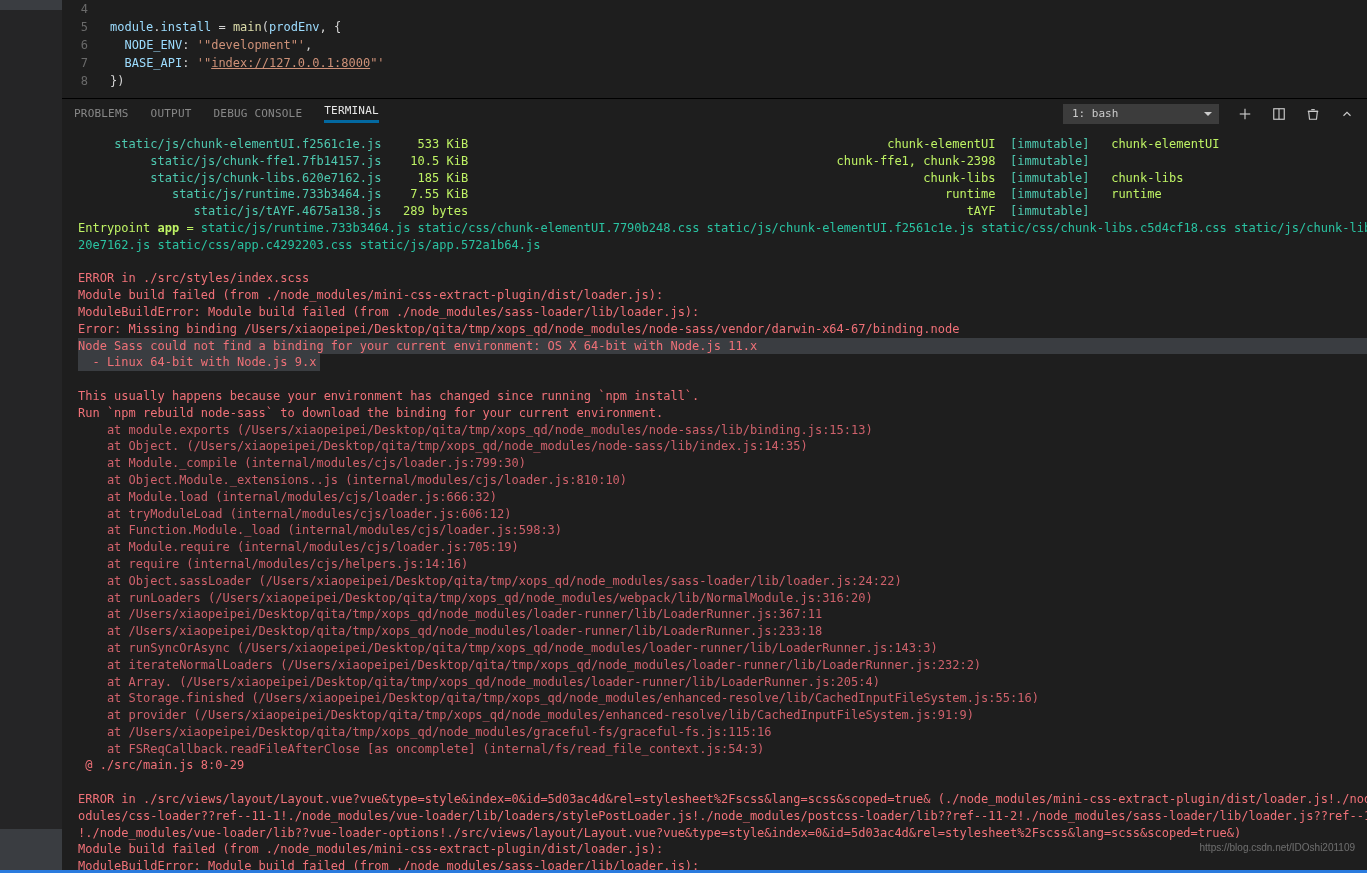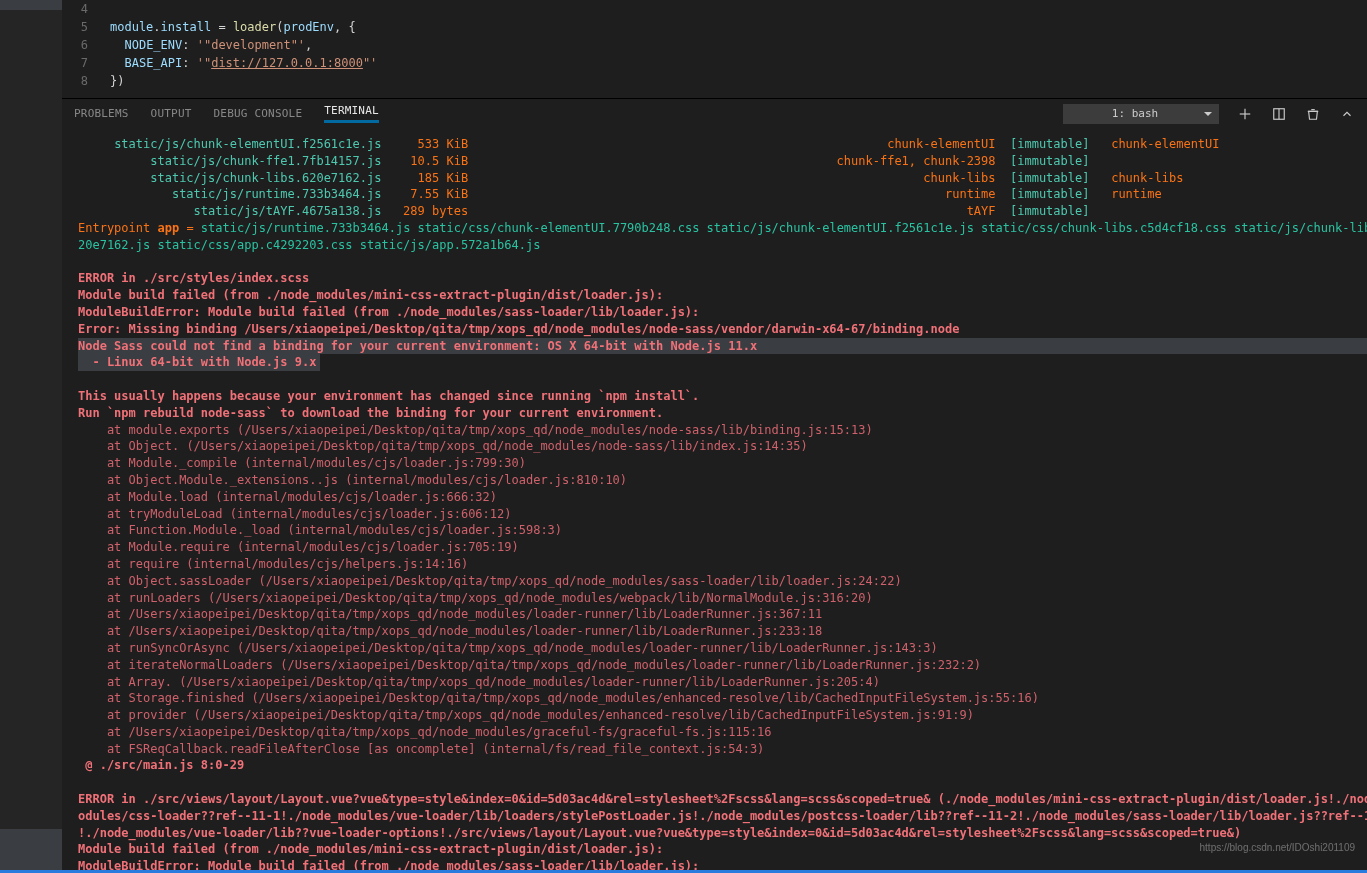--- a/index.html
+++ b/index.html
@@ -8,31 +8,31 @@
 .sidebar { width:62px; background:#252526; flex-shrink:0; display:flex; flex-direction:column; }
 .sidebar .slot { height:10px; background:#3a3d41; }
 .sidebar .spacer { flex:1; }
 .sidebar .slot2 { height:44px; background:#3a3d41; }
 .main { flex:1; display:flex; flex-direction:column; min-width:0; }
 .editor { background:#1e1e1e; padding:0 0 8px 0; }
 .code-line { display:flex; height:18px; line-height:18px; }
 .gutter { width:48px; text-align:right; color:#6a6a6a; padding-right:22px; }
 .code { white-space:pre; } .cv { color:#9cdcfe; } .cf { color:#dcdcaa; } .cs { color:#ce9178; } .cw { color:#d4d4d4; }
 .underline { text-decoration:underline; }
-.panel-tabs { display:flex; align-items:center; background:#1e1e1e; border-top:1px solid #000; height:30px; padding:0 12px; gap:22px; flex-shrink:0;text-align:center; }
+.panel-tabs { display:flex; align-items:center; background:#1e1e1e; border-top:1px solid #000; height:30px; padding:0 12px; gap:22px; flex-shrink:0; }
 .tab { color:#888; font-size:11px; letter-spacing:.2px; cursor:pointer; }
 .tab.active { color:#e7e7e7; border-bottom:3px solid #0369a1; padding-bottom:3px; }
 .tab-right { margin-left:auto; display:flex; gap:18px; align-items:center; }
 .shell-select { background:#3c3c3c; border:1px solid #3c3c3c; color:#ccc; width:156px; height:20px; padding:2px 20px 2px 8px; font-size:11px; position:relative; cursor:pointer; }
 .shell-select::after { content:""; position:absolute; right:6px; top:7px; border-left:4px solid transparent; border-right:4px solid transparent; border-top:4px solid #ccc; }
 .icon { width:16px; height:16px; display:flex; align-items:center; justify-content:center; color:#ccc; cursor:pointer; }
 .icon svg { width:14px; height:14px; stroke:#ccc; stroke-width:1.3; fill:none; }
 .terminal { flex:1; background:#1e1e1e; padding:8px 16px; overflow:hidden; line-height:1.4; white-space:pre; }
 .tline { white-space:pre; }
-.green { color:#4ec9b0;margin-top:8px; } .cyan { color:#2ac3a2; } .white { color:#f97316; } .redb { color:#f07178; font-weight:700; } .darkred { color:#ce616b; }
+.green { color:#4ec9b0;margin-top:8px; } .cyan { color:#2ac3a2; } .white { color:#bef264; } .redb { color:#f07178; font-weight:400; } .darkred { color:#ce616b; }
 .highlight { background:#3a3d41; display:inline-block; width:100%; }
 .watermark { position:fixed; right:12px; bottom:20px; color:rgba(255,255,255,.35); font-size:10px; font-family:Arial,sans-serif; }
 .bottombar { position:fixed; bottom:0; left:0; right:0; height:3px; background:#2a7bde; }
 </style>
 </head>
 <body>
 
 <div class="layout">
   <div class="sidebar">
     <div class="slot"></div>
@@ -40,29 +40,29 @@
     <div class="slot2"></div>
   </div>
   <div class="main">
     <div class="editor" id="editor">
         <div class="code-line">
           <span class="gutter">4</span>
           <span class="code"></span>
         </div>
         <div class="code-line">
           <span class="gutter">5</span>
-          <span class="code"><span class="cv">module</span><span class="cw">.</span><span class="cv">install</span> <span class="cw">=</span> <span class="cf">loader</span><span class="cw">(</span><span class="cv">prodEnv</span><span class="cw">, {</span></span>
+          <span class="code"><span class="cv">module</span><span class="cw">.</span><span class="cv">install</span> <span class="cw">=</span> <span class="cf">main</span><span class="cw">(</span><span class="cv">prodEnv</span><span class="cw">, {</span></span>
         </div>
         <div class="code-line">
           <span class="gutter">6</span>
           <span class="code">  <span class="cv">NODE_ENV</span><span class="cw">:</span> <span class="cs">'"development"'</span><span class="cw">,</span></span>
         </div>
         <div class="code-line">
           <span class="gutter">7</span>
-          <span class="code">  <span class="cv">BASE_API</span><span class="cw">:</span> <span class="cs">'"<span class="underline">dist://127.0.0.1:8000</span>"'</span></span>
+          <span class="code">  <span class="cv">BASE_API</span><span class="cw">:</span> <span class="cs">'"<span class="underline">index://127.0.0.1:8000</span>"'</span></span>
         </div>
         <div class="code-line">
           <span class="gutter">8</span>
           <span class="code"><span class="cw">})</span></span>
         </div>
       </div>
 
     <div class="panel-tabs">
       <span class="tab">PROBLEMS</span>
       <span class="tab">OUTPUT</span>

